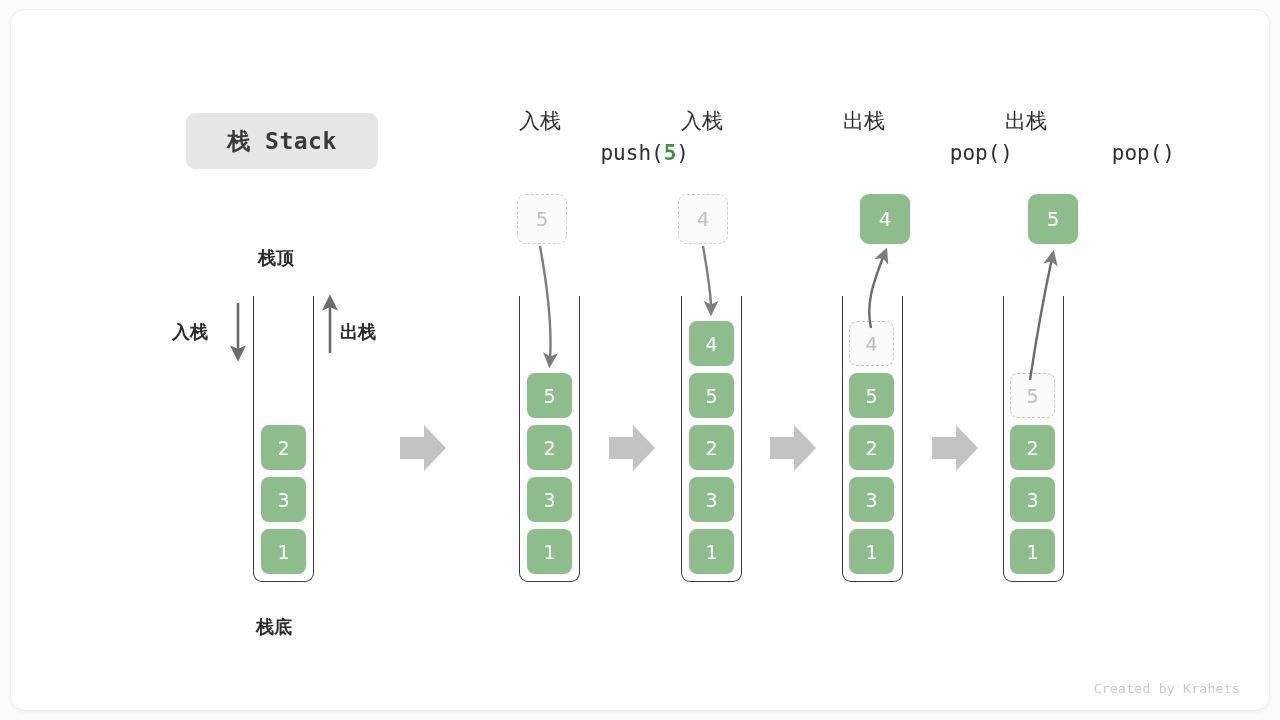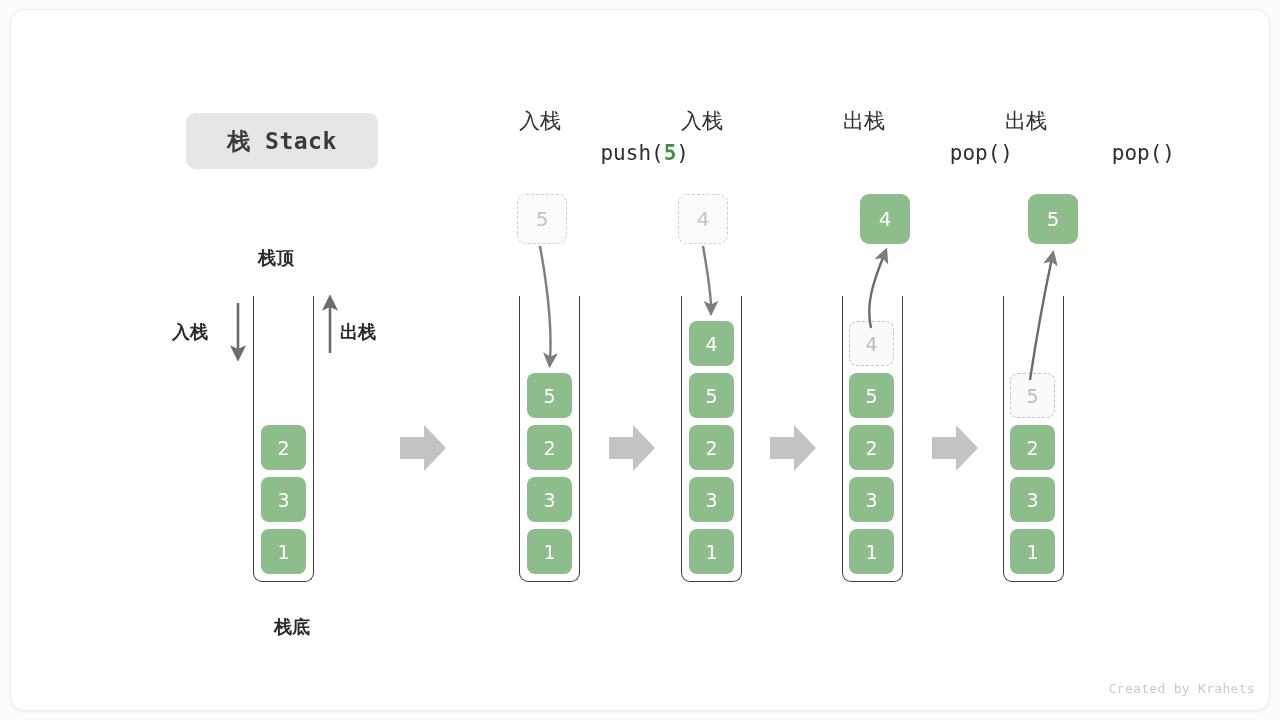--- a/index.html
+++ b/index.html
@@ -132,37 +132,37 @@
   #overlay {
     position: absolute;
     left: 0; top: 0;
     width: 1280px; height: 720px;
     pointer-events: none;
   }
 
   
   .credit {
     position: absolute;
-    right: 25px; bottom: 24px;
+    right: 40px; bottom: 24px;
     font-family: "DejaVu Sans Mono", "Liberation Mono", monospace;
     font-size: 13px;
     color: #c9c9c9;
     letter-spacing: 0.3px;
   }
 </style>
 </head>
 <body>
 
 <div id="canvas">
   <div class="card"></div>
 
   <div class="title-badge">栈 Stack</div>
 
   <div class="cjk-label" style="left:258px; top:246px;">栈顶</div>
-  <div class="cjk-label" style="left:274px; top:615px;">栈底</div>
+  <div class="cjk-label" style="left:256px; top:615px;">栈底</div>
   <div class="cjk-label" style="left:172px; top:320px;">入栈</div>
   <div class="cjk-label" style="left:340px; top:320px;">出栈</div>
 
   <div class="stack-col" style="left:253px; top:296px; height:286px;"></div>
   <div class="cell solid" style="left:261px; top:425px;">2</div>
   <div class="cell solid" style="left:261px; top:477px;">3</div>
   <div class="cell solid" style="left:261px; top:529px;">1</div>
 
   <div class="stage-head" style="left:519px; top:106px;">
     <span class="cn">入栈</span>

